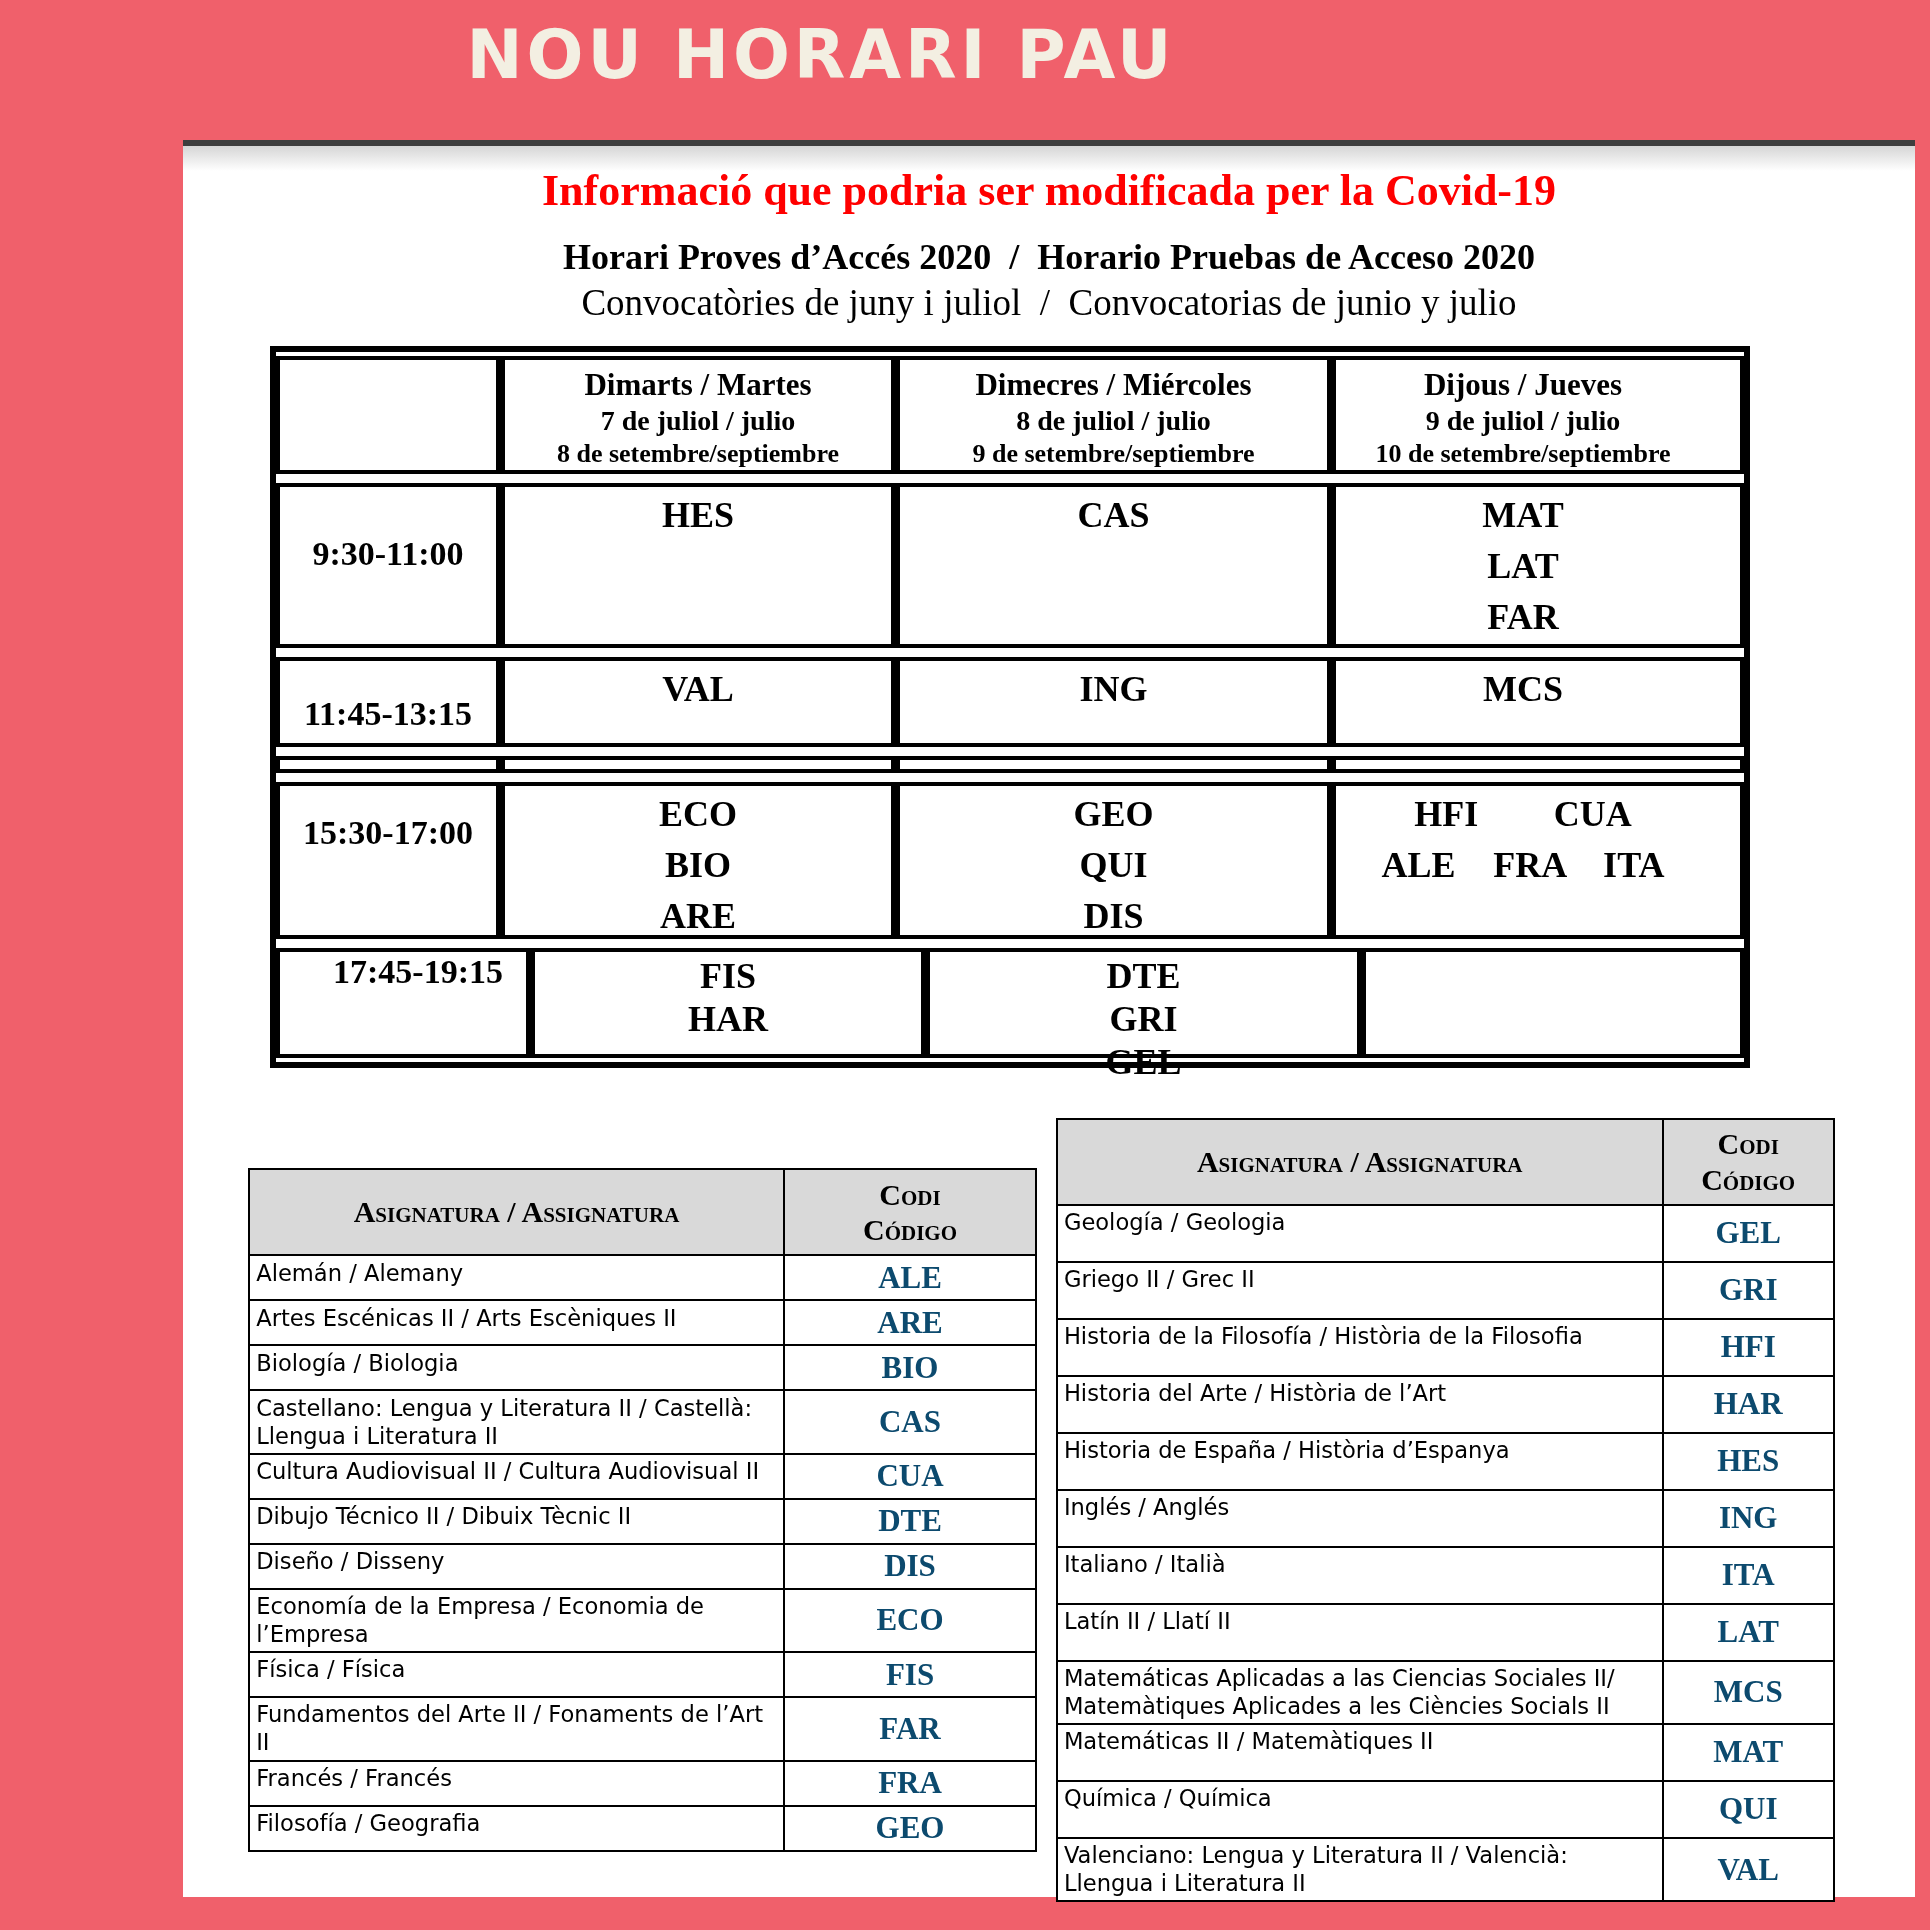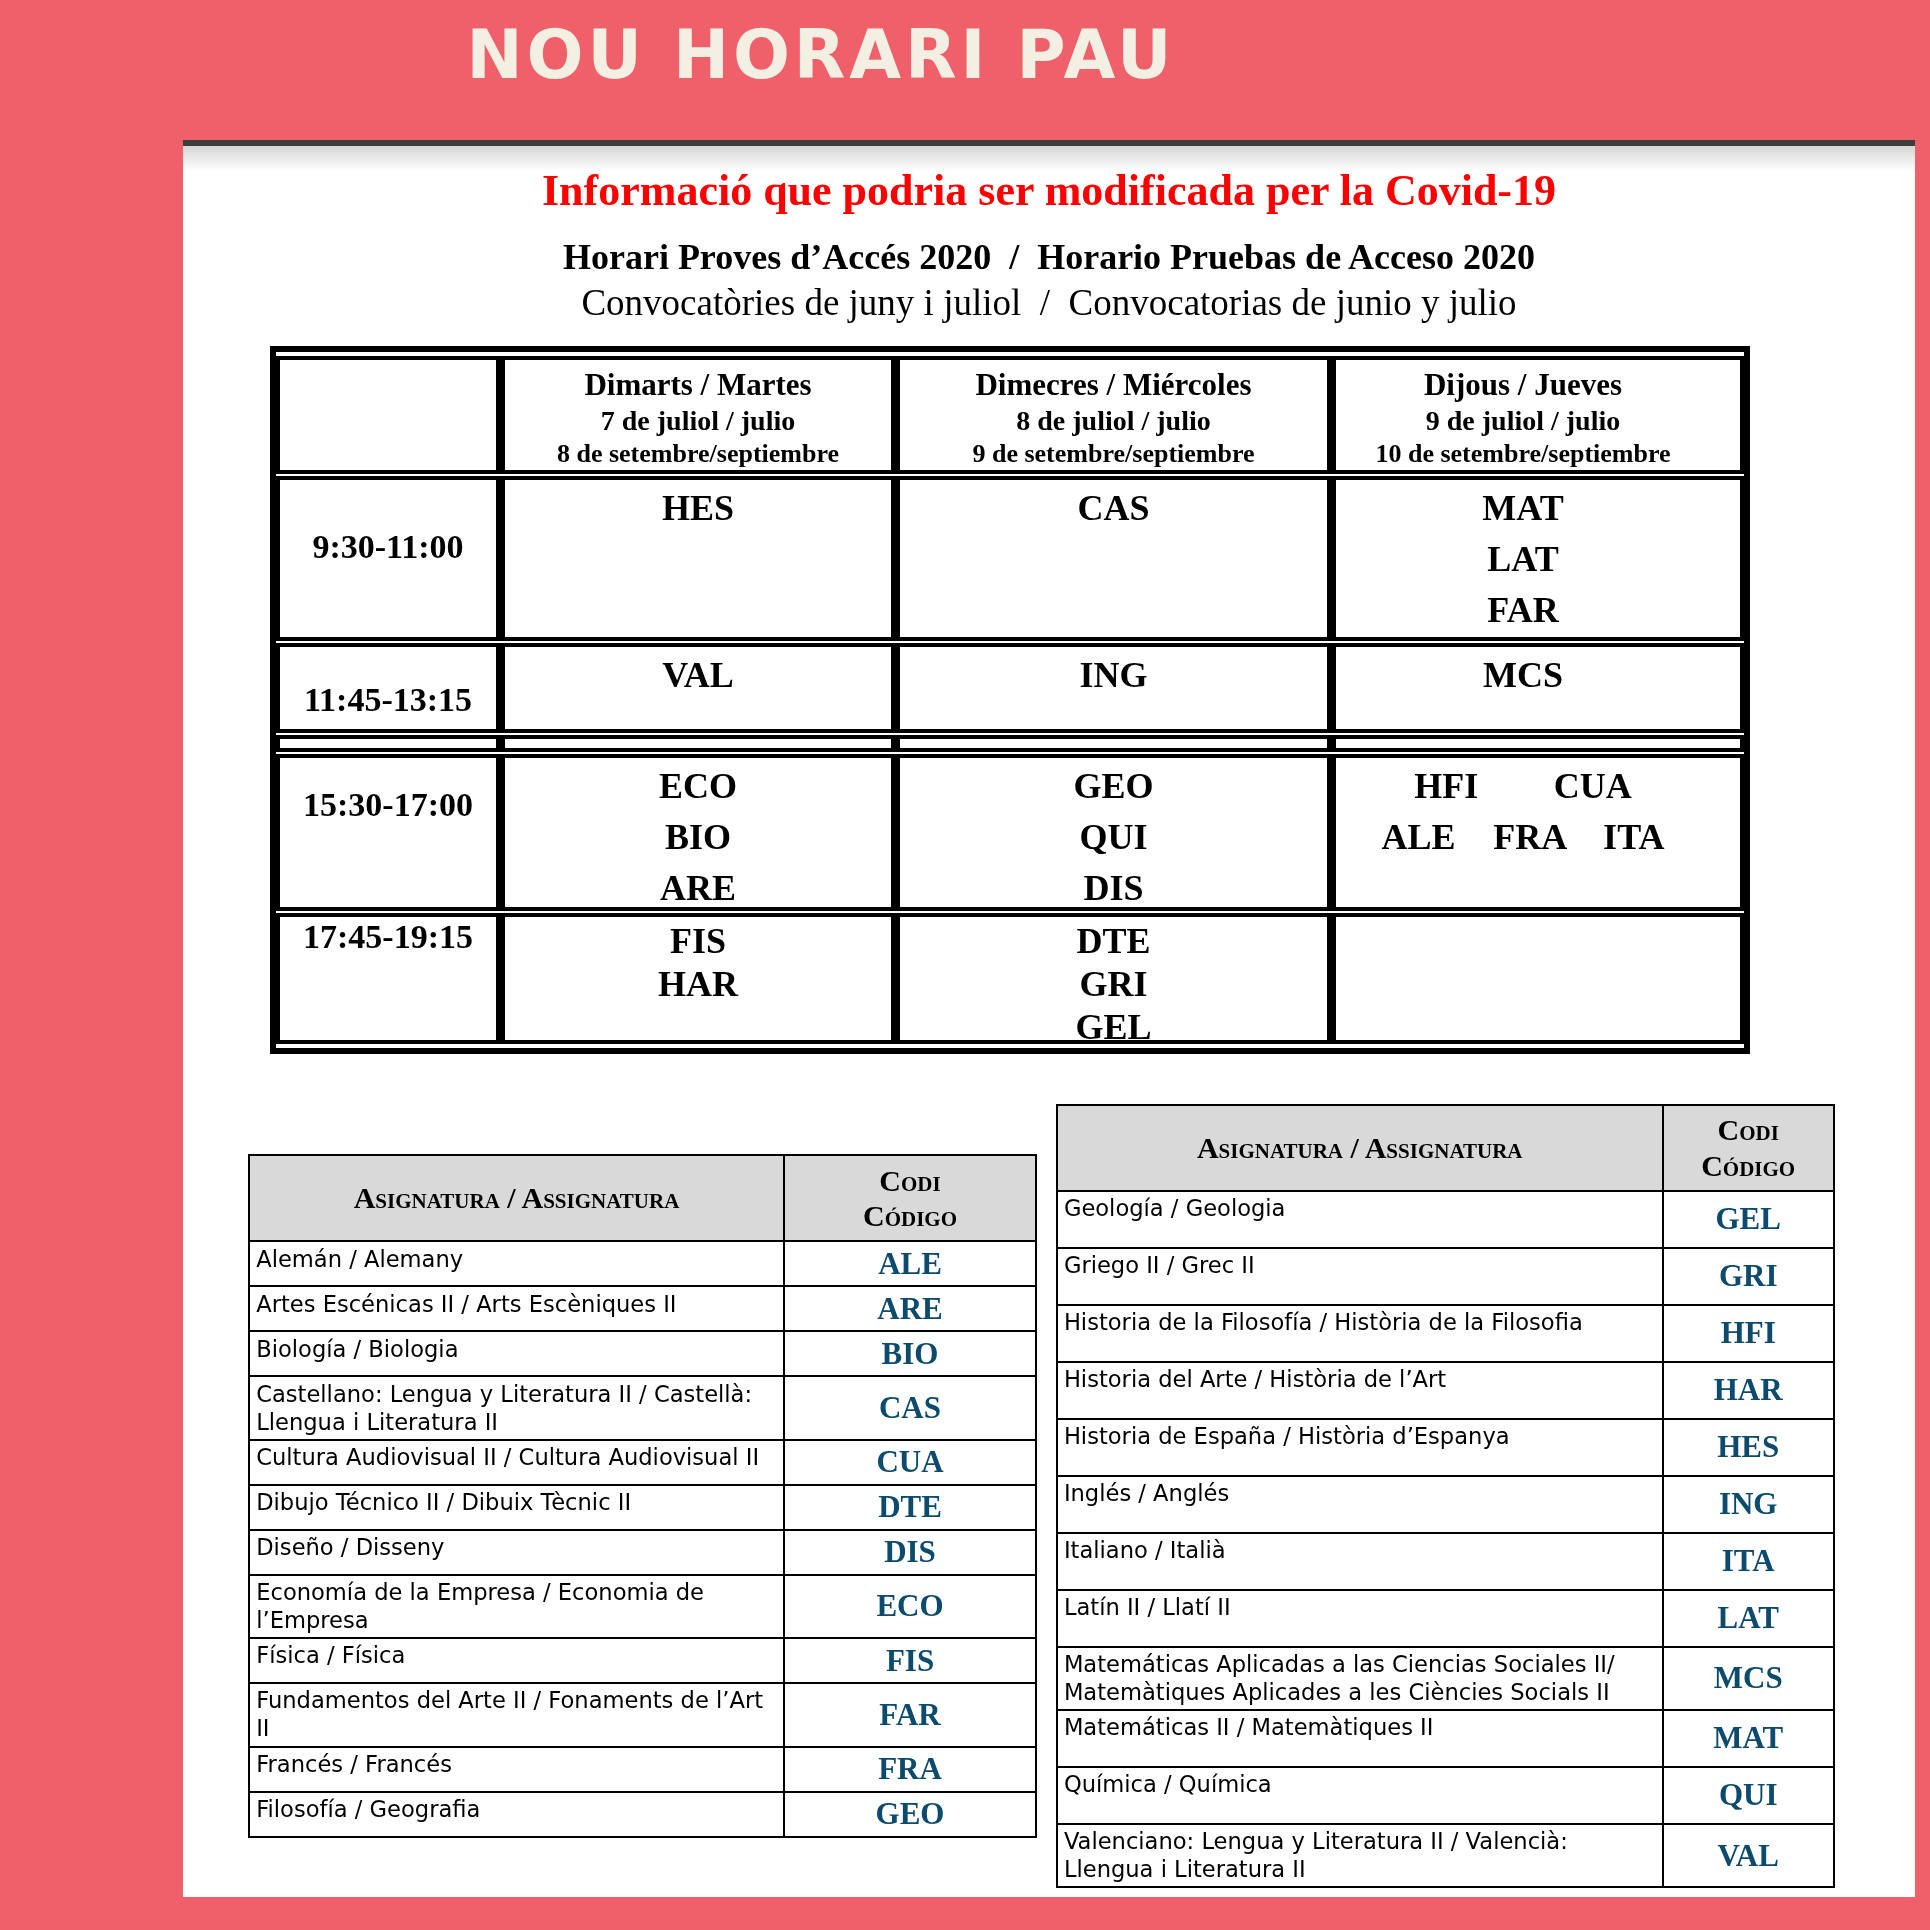--- a/index.html
+++ b/index.html
@@ -46,30 +46,30 @@
   }
   .subtitle{
     margin-top:3.1px;text-align:center;
     font-size:37px;color:#000;white-space:pre-wrap;
   }
   
   .schedule{
     margin:22px 0 0 87px;width:1480px;
     border:6.2px solid var(--border_black);
     padding:3.9px 0;box-sizing:border-box;
-    display:flex;flex-direction:column;gap:2px;
+    display:flex;flex-direction:column;gap:9px;
     background:var(--page_bg);
   }
   .srow{display:flex;border:4.7px solid var(--border_black);box-sizing:border-box;}
   .cell{box-sizing:border-box;flex:none;overflow:visible;}
   .cell + .cell{border-left:9.3px solid var(--border_black);}
   .c0{width:216px;} .c1{width:395px;} .c2{width:436px;} .c3{width:383px;}
   .srow.header{height:118px;}
   .r0{height:165px;} .r1{height:90px;} .r2{height:17px;}
-  .r3{height:157px;} .r4{height:131px;}
+  .r3{height:157px;} .r4{height:110px;justify-content:flex-end;}
   .header .day{text-align:center;padding-top:6.2px;}
   .dh-line{font-weight:bold;line-height:1.22;color:#000;}
   .dh0{font-size:31px;} .dh1{font-size:28px;} .dh2{font-size:26px;}
   .time-cell{text-align:center;font-weight:bold;font-size:34px;color:#000;}
   .r0 .time-cell{padding-top:48px;}
   .r1 .time-cell{padding-top:34px;}
   .r3 .time-cell{padding-top:28px;}
   .r4 .time-cell{padding-top:1.6px;}
   .codes-cell{text-align:center;padding-top:3.1px;font-weight:bold;font-size:36px;color:#000;}
   .code-line{line-height:1.42;white-space:pre-wrap;}

